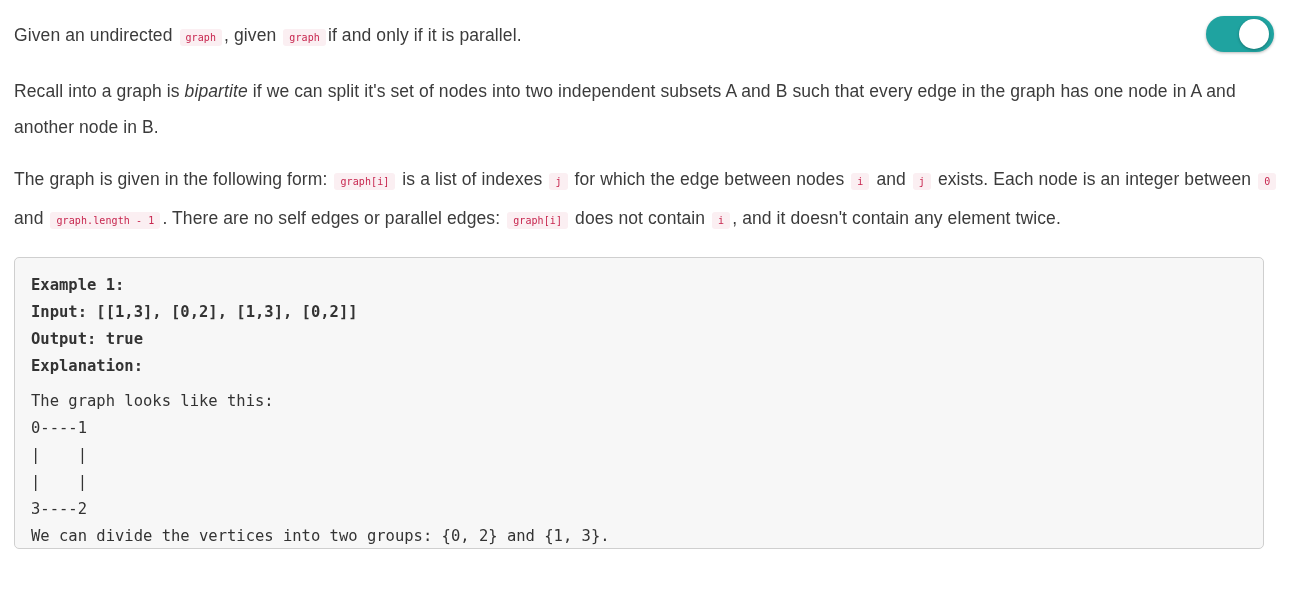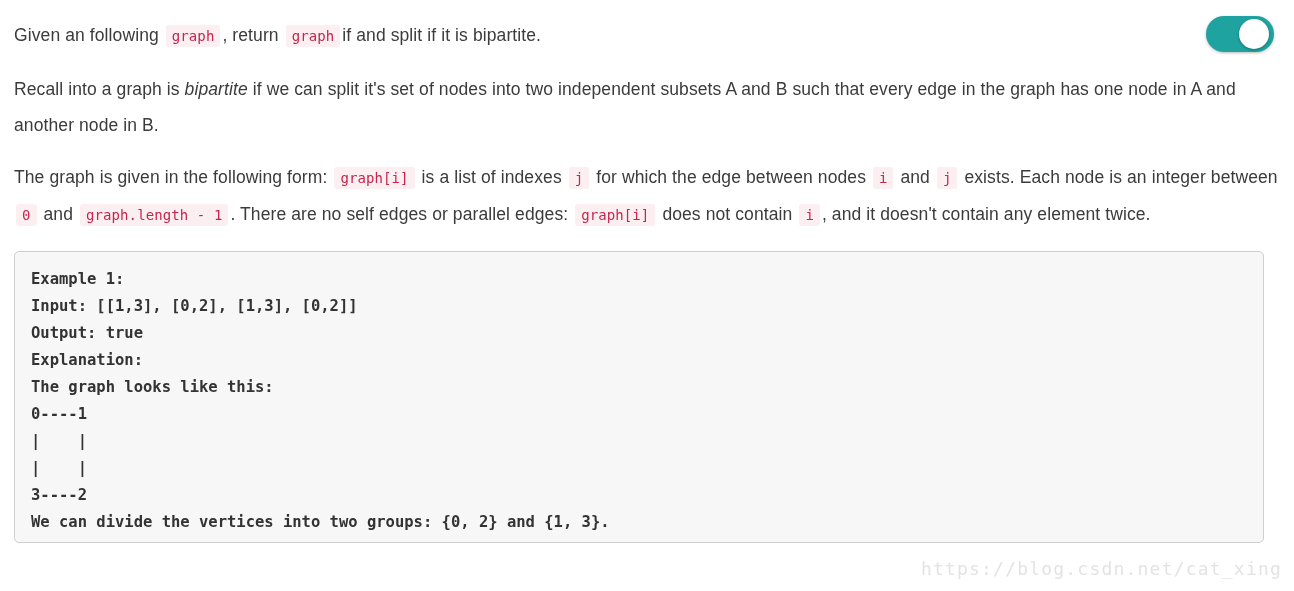--- a/index.html
+++ b/index.html
@@ -34,21 +34,21 @@
   }
   .para.p1 { padding-top: 17px; padding-right: 110px; }
   .para.p2 { padding-top: 17px; }
   .para.p3 { padding-top: 16px; }
 
   em.ital { font-style: italic; }
 
   
   code.inline {
     font-family: "DejaVu Sans Mono", "Liberation Mono", monospace;
-    font-size: 14px;
+    font-size: 10px;
     color: #c7254e;
     background: #fbeff2;
     border-radius: 3px;
     padding: 3px 6px;
     margin: 0 2px;
     white-space: pre;
   }
 
   
   .toggle {
@@ -87,21 +87,21 @@
   }
   .codeblock pre {
     margin: 0;
     font-family: "DejaVu Sans Mono", "Liberation Mono", monospace;
     font-size: 15.5px;
     line-height: 27px;
     color: #333333;
     white-space: pre;
   }
   .codeblock pre.strong { font-weight: bold; }
-  .codeblock pre.plain  { font-weight: bold; }
+  .codeblock pre.plain  { font-weight: normal; margin-top: 8px; }
 
   
   .watermark {
     position: absolute;
     right: 12px;
     bottom: 12px;
     font-family: "DejaVu Sans Mono", "Liberation Mono", monospace;
     font-size: 18px;
     letter-spacing: 1.2px;
     color: #e3e3e3;
@@ -111,34 +111,33 @@
 </style>
 </head>
 <body>
 
 <div class="page">
 
   <div class="toggle">
     <div class="knob"></div>
   </div>
 
-  <p class="para p1"><span>Given an following</span> <code class="inline">graph</code><span>, return</span> <code class="inline">graph</code><span>if and split if it is bipartite.</span></p>
+  <p class="para p1"><span>Given an undirected</span> <code class="inline">graph</code><span>, given</span> <code class="inline">graph</code><span>if and only if it is parallel.</span></p>
 
   <p class="para p2"><span>Recall into a graph is</span> <em class="ital">bipartite</em> <span>if we can split it's set of nodes into two independent subsets A and B such that every edge in the graph has one node in A and another node in B.</span></p>
 
   <p class="para p3"><span>The graph is given in the following form:</span> <code class="inline">graph[i]</code> <span>is a list of indexes</span> <code class="inline">j</code> <span>for which the edge between nodes</span> <code class="inline">i</code> <span>and</span> <code class="inline">j</code> <span>exists.  Each node is an integer between</span> <code class="inline">0</code> <span>and</span> <code class="inline">graph.length - 1</code><span>.  There are no self edges or parallel edges:</span> <code class="inline">graph[i]</code> <span>does not contain</span> <code class="inline">i</code><span>, and it doesn't contain any element twice.</span></p>
 
   <div class="codeblock">
     <pre class="strong">Example 1:
 Input: [[1,3], [0,2], [1,3], [0,2]]
 Output: true
 Explanation:</pre>
     <pre class="plain">The graph looks like this:
 0----1
 |    |
 |    |
 3----2
 We can divide the vertices into two groups: {0, 2} and {1, 3}.</pre>
   </div>
 
-  <div class="watermark">https://blog.csdn.net/cat_xing</div>
 
 </div>
 
 </body></html>

